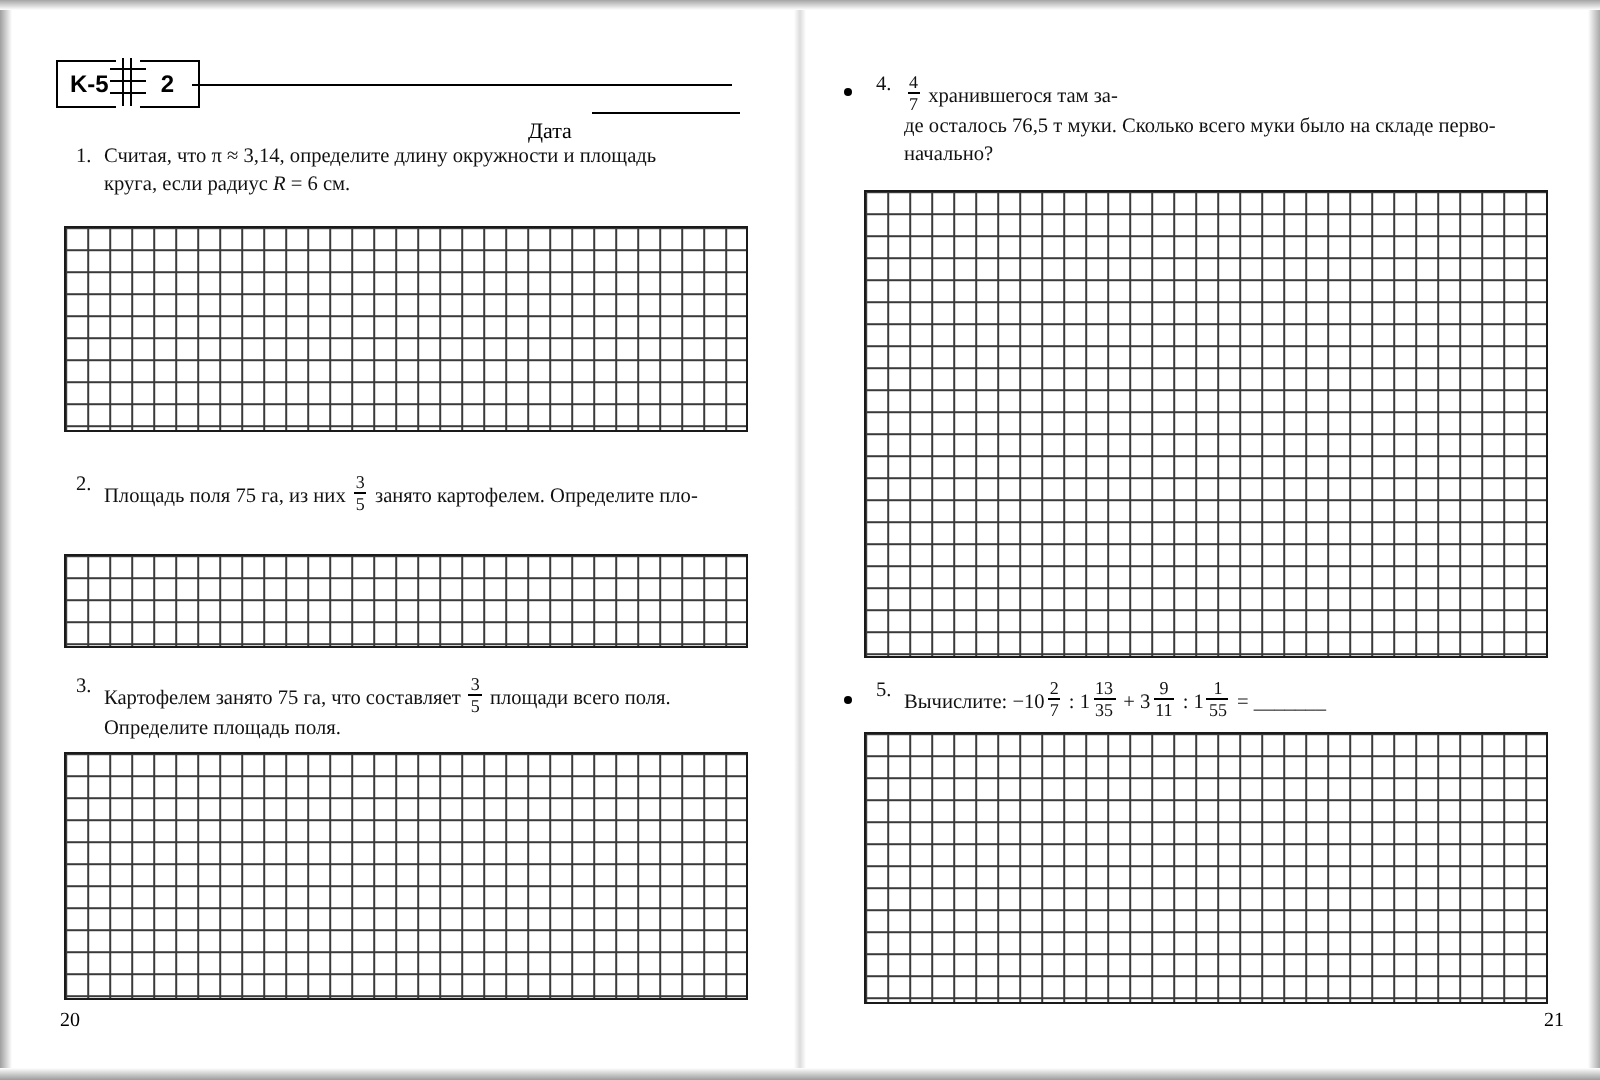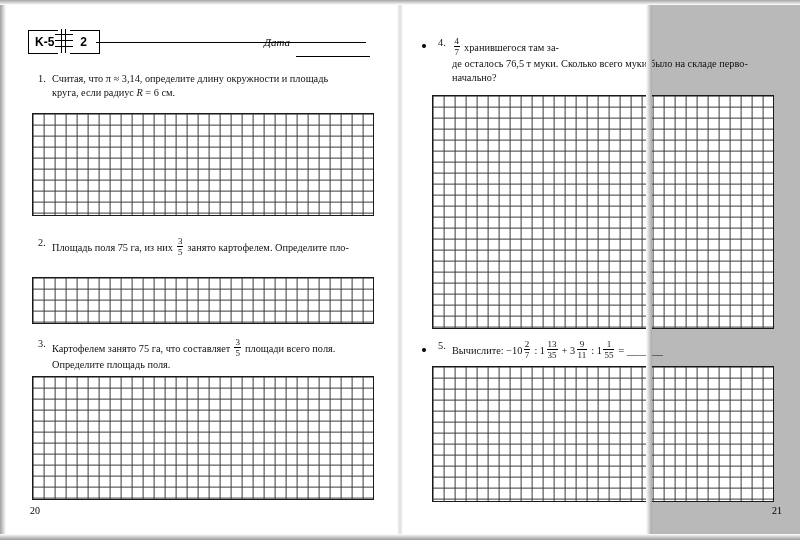--- a/index.html
+++ b/index.html
@@ -2,21 +2,21 @@
 <html><head>
 <meta charset="utf-8">
 <style>
   html,body{margin:0;padding:0;}
   body{
     width:800px;height:540px;overflow:hidden;
     background:#b9b9b9;
     font-family:"Liberation Serif", serif;
   }
   .scan{
-    position:absolute;left:0;top:0;width:652px;height:540px;
+    position:absolute;left:0;top:0;width:800px;height:540px;
     background:#ffffff;
   }
   
   .shade-l{position:absolute;left:0;top:0;width:6px;height:540px;background:linear-gradient(to right,#9f9f9f,#ffffff);}
   .shade-r{position:absolute;right:0;top:0;width:6px;height:540px;background:linear-gradient(to left,#a8a8a8,#ffffff);}
   .shade-t{position:absolute;left:0;top:0;width:800px;height:5px;background:linear-gradient(to bottom,#a5a5a5,#ffffff);}
   .shade-b{position:absolute;left:0;bottom:0;width:800px;height:6px;background:linear-gradient(to top,#9c9c9c,#ffffff);}
   .gutter{position:absolute;left:397px;top:0;width:6px;height:540px;background:linear-gradient(to right,#ffffff,#dcdcdc 50%,#ffffff);}
 
   .page{position:absolute;top:0;height:540px;}
@@ -35,21 +35,21 @@
   .hdr-seps{position:relative;width:12px;}
   .hdr-seps .v{position:absolute;top:-1px;width:0;height:24px;border-left:1.6px solid #000;}
   .hdr-seps .v1{left:3px;}
   .hdr-seps .v2{left:7px;}
   .hdr-seps .h{position:absolute;left:-3px;width:18px;height:0;border-top:1.3px solid #000;}
   .hdr-seps .h1{top:4px;}
   .hdr-seps .h2{top:10px;}
   .hdr-seps .h3{top:16px;}
 
   .hdr-rule{position:absolute;left:96px;top:42px;width:270px;border-top:1.1px solid #000;}
-  .date-lbl{position:absolute;left:264px;top:36px;font-size:11px;font-style:italic;}
+  .date-lbl{position:absolute;left:264px;top:60px;font-size:11px;}
   .date-rule{position:absolute;left:296px;top:56px;width:74px;border-top:1px solid #000;}
 
   
   .task{position:absolute;font-size:10.3px;line-height:14px;color:#111;}
   .task .num{position:absolute;left:0;top:0;}
   .task .body{margin-left:14px;}
   .bullet{position:absolute;width:4px;height:4px;border-radius:50%;background:#000;}
 
   
   .frac{display:inline-block;vertical-align:-0.42em;text-align:center;font-size:9px;line-height:10px;margin:0 1.5px;}

